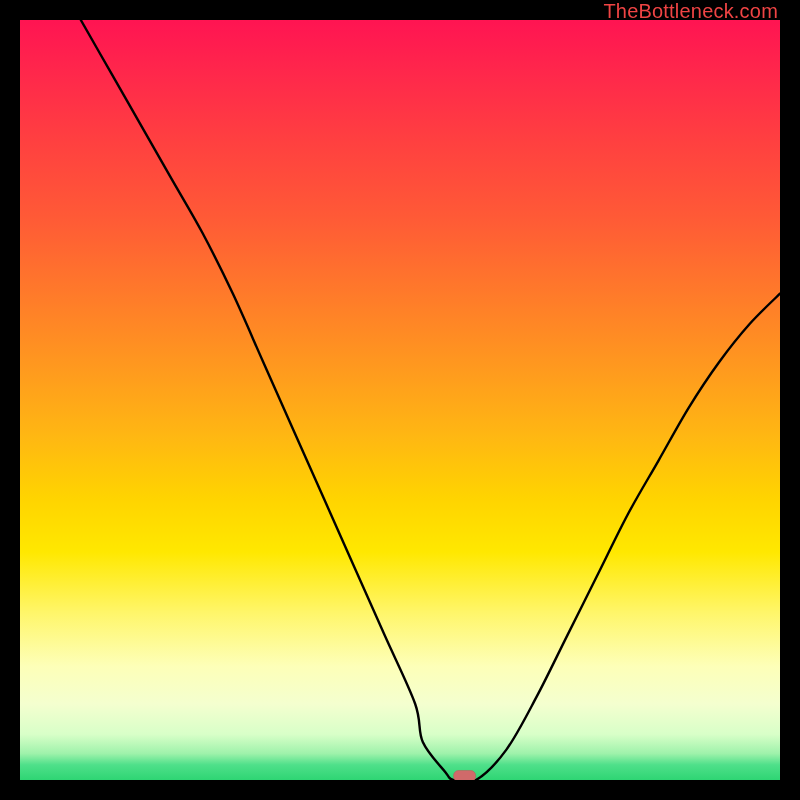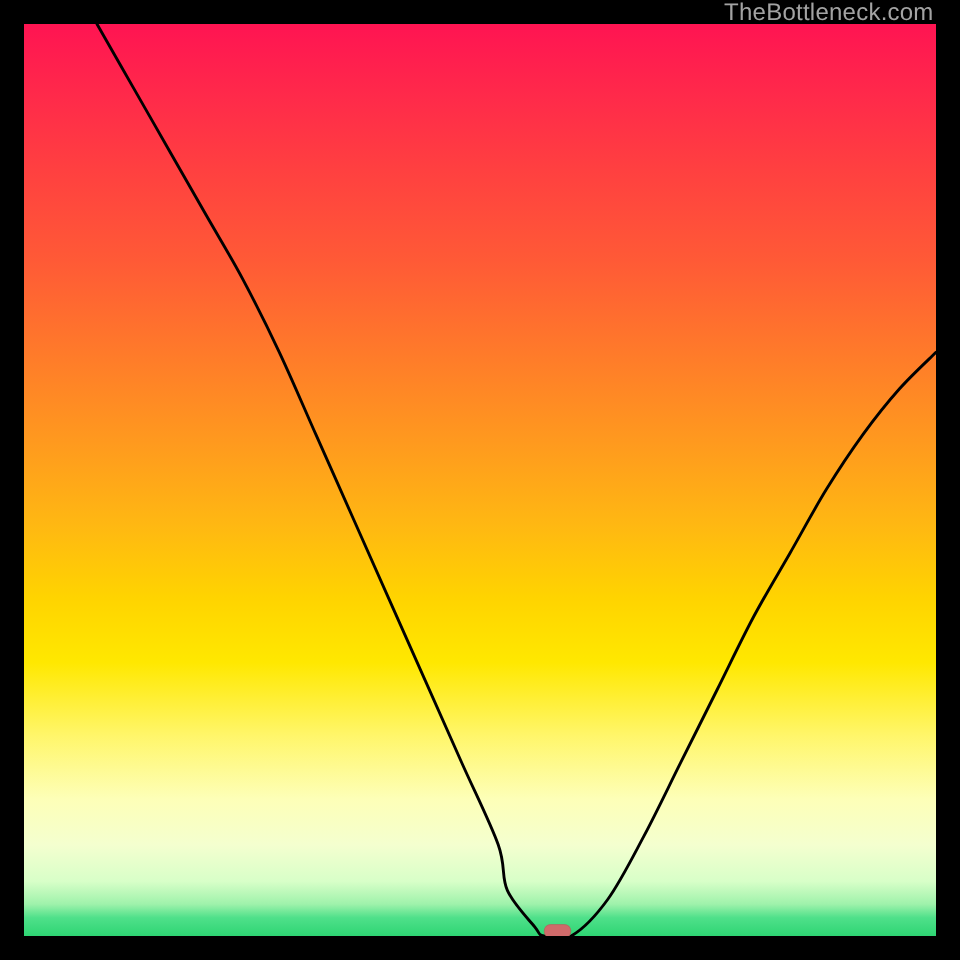--- a/index.html
+++ b/index.html
@@ -40,21 +40,21 @@
       #d8ffc8 94%,
       #9ff2ab 96.5%,
       #4fe08a 98%,
       #2ed573 100%
     );
   }
   .attribution {
     position: absolute;
     top: 0px;
     right: 22px;
-    color: #a3a3a3;
+    color: #ef4444;
     font-size: 20px;
     font-weight: 500;
     letter-spacing: 0.2px;
   }
   svg.curve {
     position: absolute;
     inset: 0;
     width: 100%;
     height: 100%;
   }

